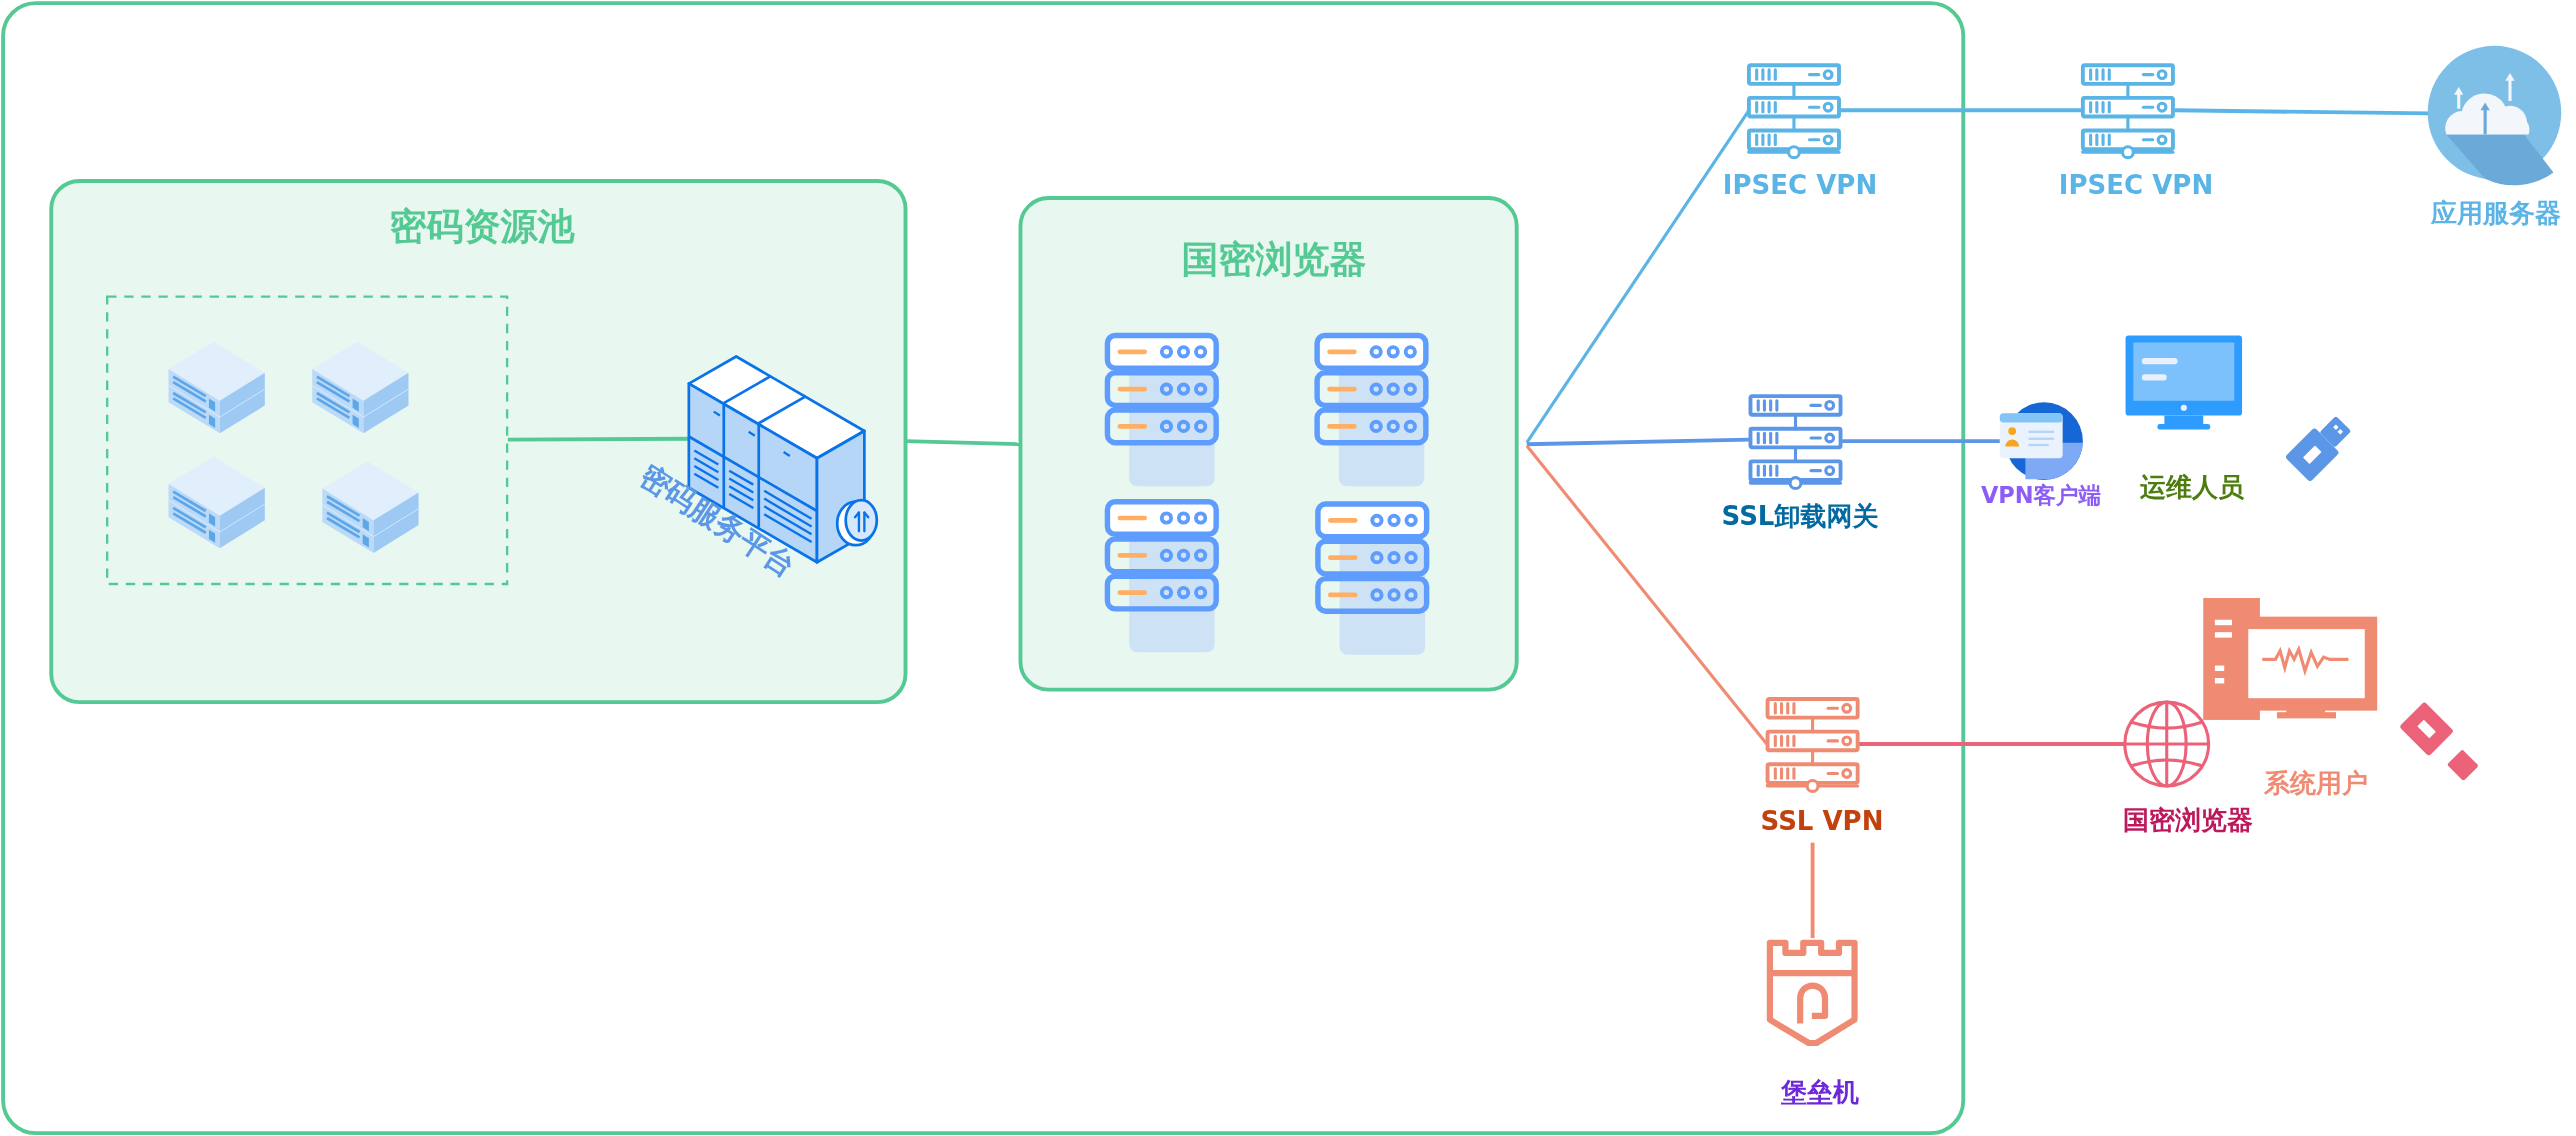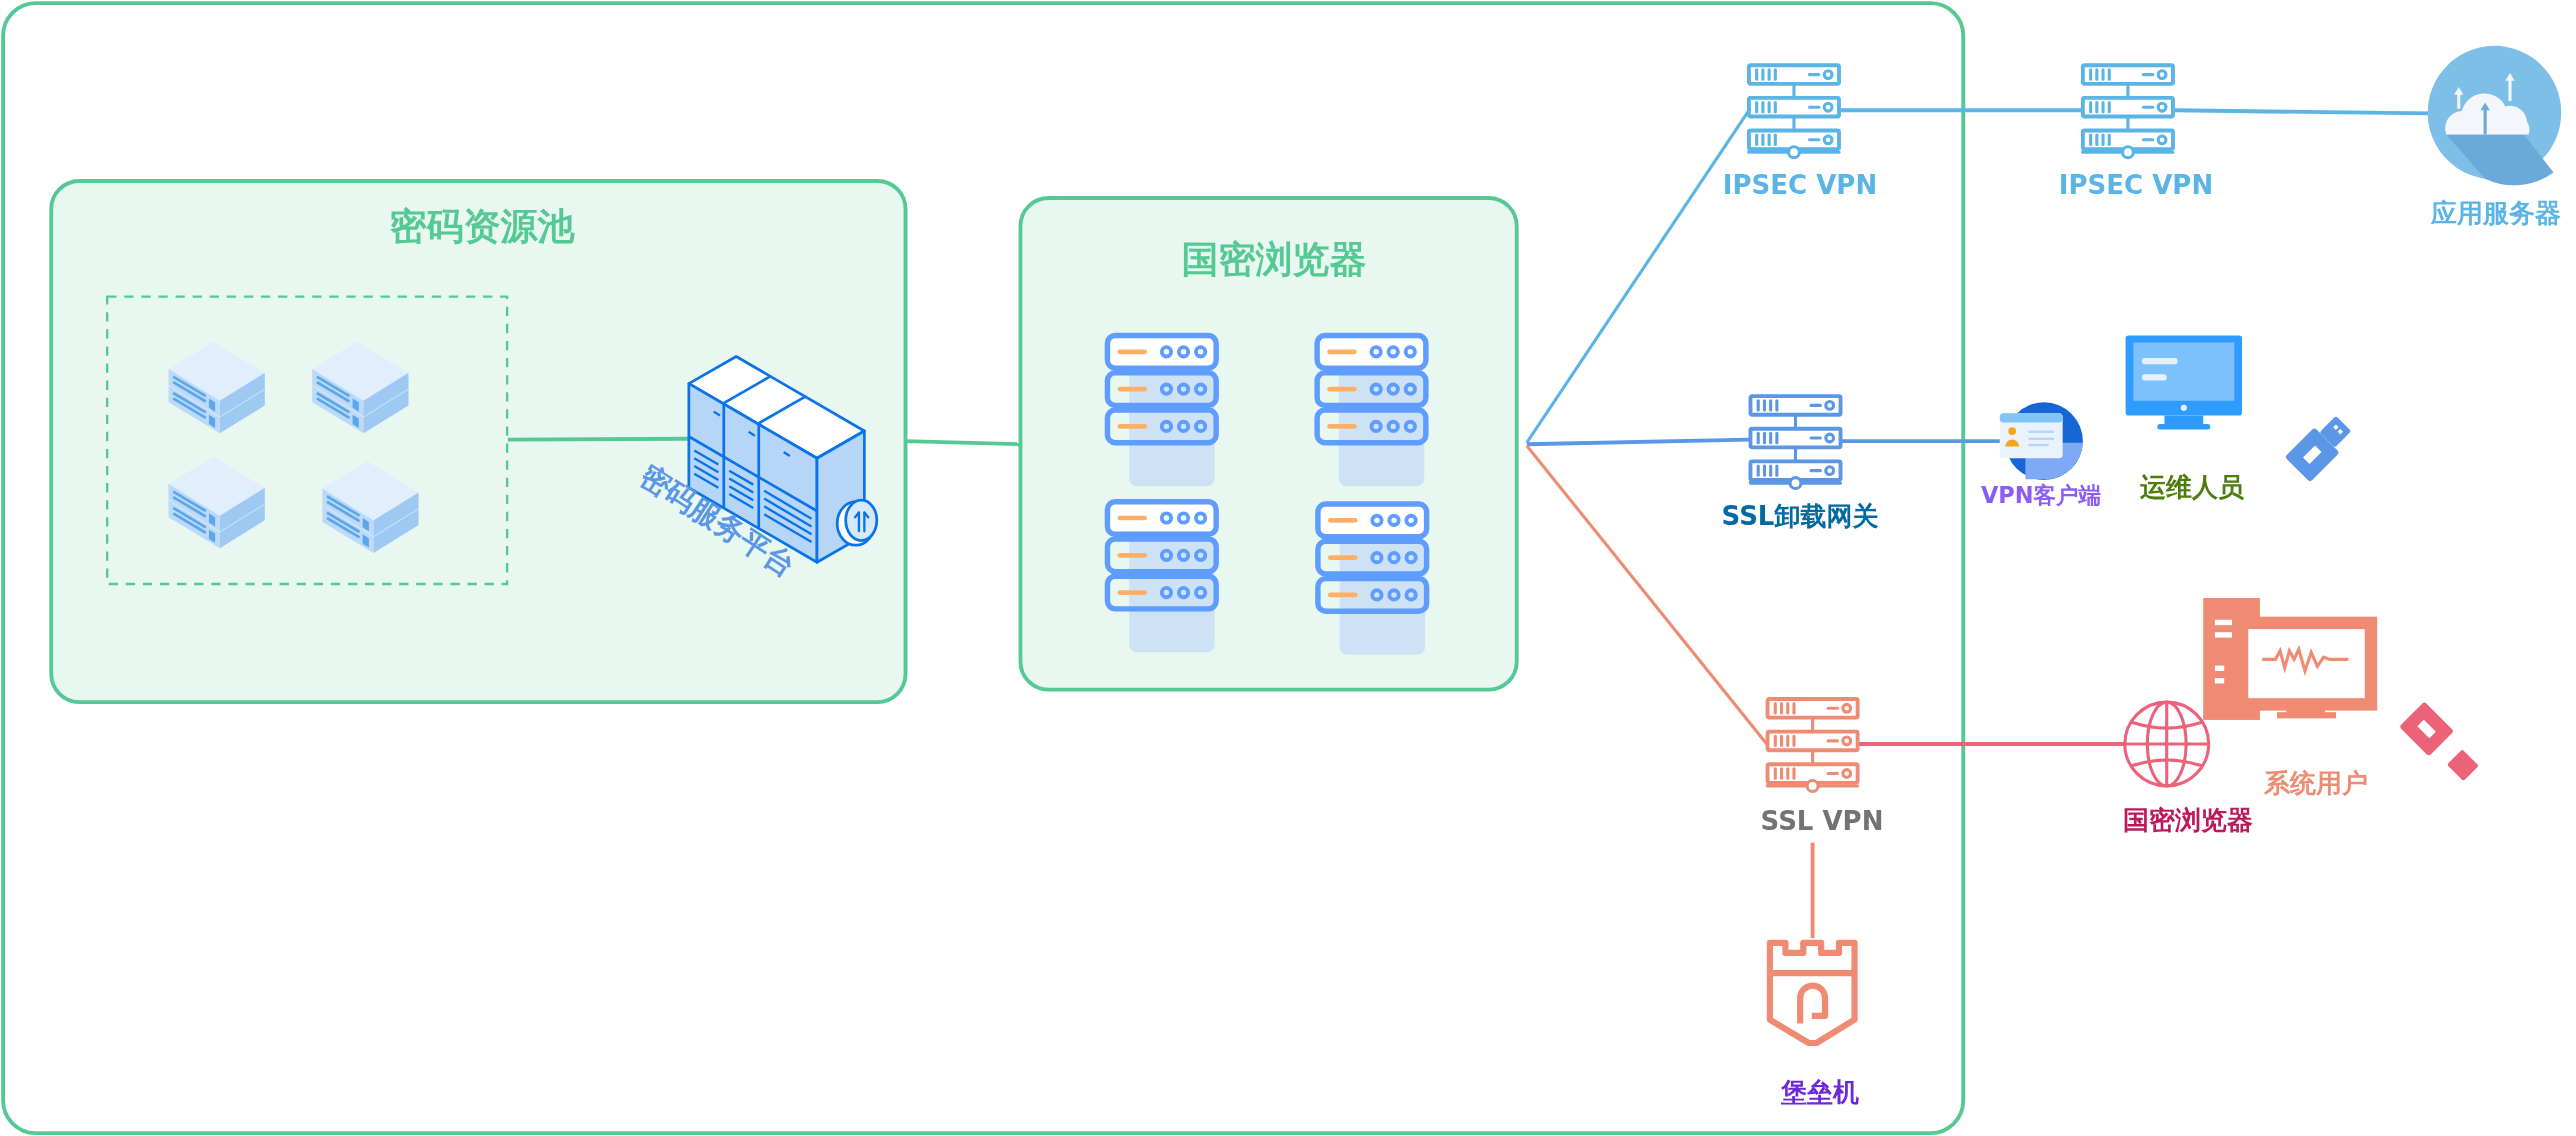--- a/index.html
+++ b/index.html
@@ -252,17 +252,17 @@
 <div class="rot" style="left:651px; top:461px;">密码服务平台</div>
 
 <div class="lbl node-lbl" style="left:1800px; top:172px; color:#5ab4e5;">IPSEC VPN</div>
 <div class="lbl node-lbl" style="left:2136px; top:172px; color:#5ab4e5;">IPSEC VPN</div>
 <div class="lbl node-lbl" style="left:2496px; top:200px; color:#5ab4e5;">应用服务器</div>
 
 <div class="lbl node-lbl" style="left:1800px; top:503px; color:#0369a1;">SSL卸载网关</div>
 <div class="lbl node-lbl-sm" style="left:2041px; top:484px; color:#8b5cf6;">VPN客户端</div>
 <div class="lbl node-lbl" style="left:2192px; top:474px; color:#4d7c0f;">运维人员</div>
 
-<div class="lbl node-lbl" style="left:1822px; top:808px; color:#737373;">SSL VPN</div>
+<div class="lbl node-lbl" style="left:1822px; top:808px; color:#c2410c;">SSL VPN</div>
 <div class="lbl node-lbl" style="left:2316px; top:742px; color:#f08b73;margin-top:28px;">系统用户</div>
 <div class="lbl node-lbl" style="left:2188px; top:807px; color:#be185d;">国密浏览器</div>
 <div class="lbl node-lbl" style="left:1820px; top:1079px; color:#6d28d9;">堡垒机</div>
 
 
 </body></html>

